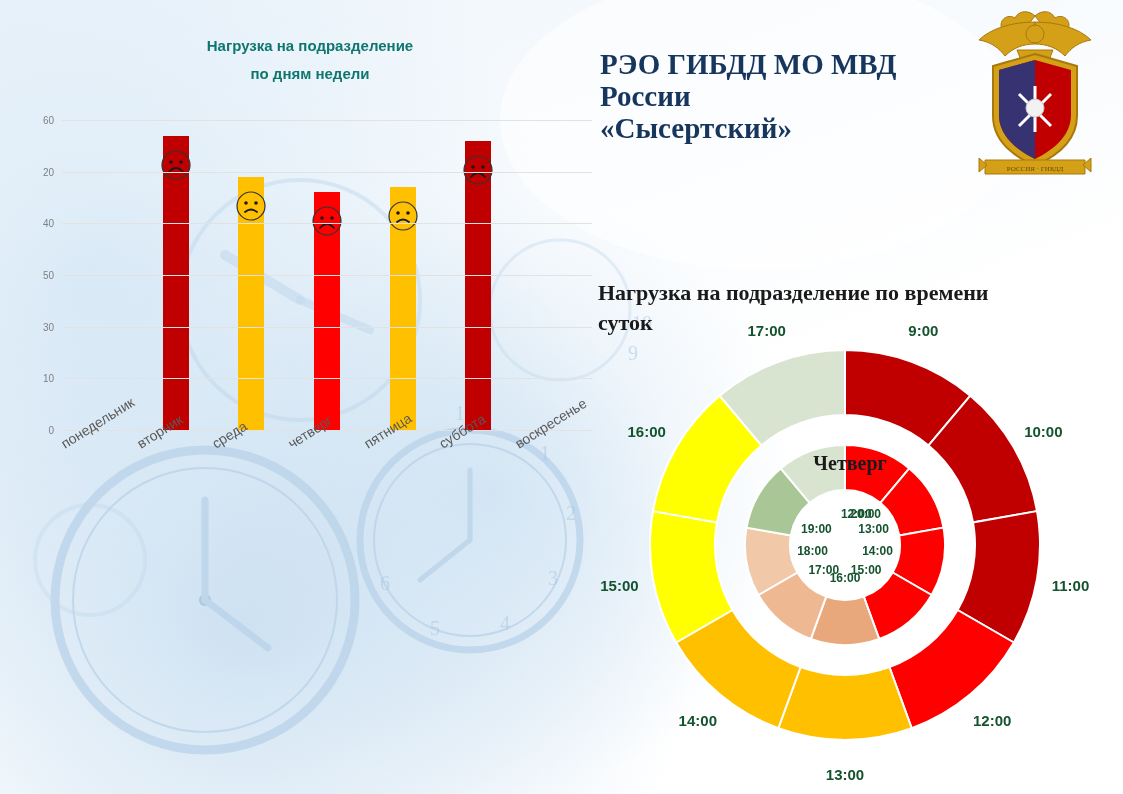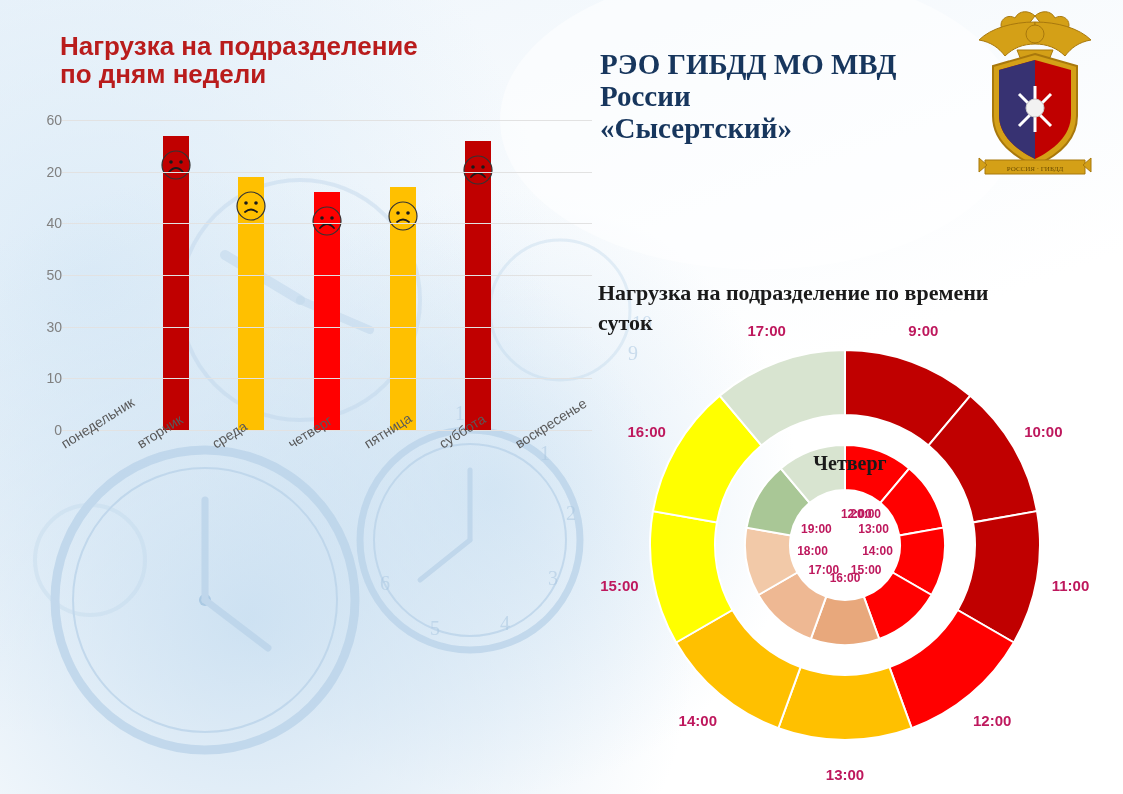--- a/index.html
+++ b/index.html
@@ -27,44 +27,45 @@
   }
   .bg svg { position: absolute; inset: 0; }
 
   
   .bar-panel {
     position: absolute;
     left: 0; top: 20px;
     width: 620px; height: 520px;
   }
   .bar-title {
-    text-align: left;
-    color: #b91c1c;
-    font-size: 26px;
+    text-align: center;
+    color: #0f766e;
+    font-size: 15px;
     line-height: 28px;
     font-weight: 600;
     margin: 12px 60px 0 60px;
     white-space: pre-line;
   }
   .plot {
     position: absolute;
     left: 62px; top: 100px;
     width: 530px; height: 310px;
   }
   .gridline {
     position: absolute;
     left: 0; right: 0;
     height: 1px;
     background: #e2e2e2;
   }
   .ytick {
     position: absolute;
     right: 100%;
+    margin-right: 8px;
     transform: translateY(-50%);
-    font-size: 14px;
+    font-size: 10px;
     color: #808080;
     white-space: nowrap;
   }
   .bars {
     position: absolute;
     left: 0; right: 0; bottom: 0; top: 0;
     display: flex;
     align-items: flex-end;
   }
   .bar-slot {
@@ -145,21 +146,21 @@
     font-family: "Liberation Serif", serif;
     font-weight: bold;
     font-size: 20px;
     color: #1a1a1a;
   }
   .lbl {
     position: absolute;
     transform: translate(-50%, -50%);
     font-size: 15px;
     font-weight: bold;
-    color: #be185d;
+    color: #14532d;
     white-space: nowrap;
     text-align: right;
   }
   .lbl.inner { font-size: 12px; }
 </style>
 </head>
 <body>
 
 <div class="bg">
   <svg width="1123" height="794" viewBox="0 0 1123 794" aria-hidden="true">

